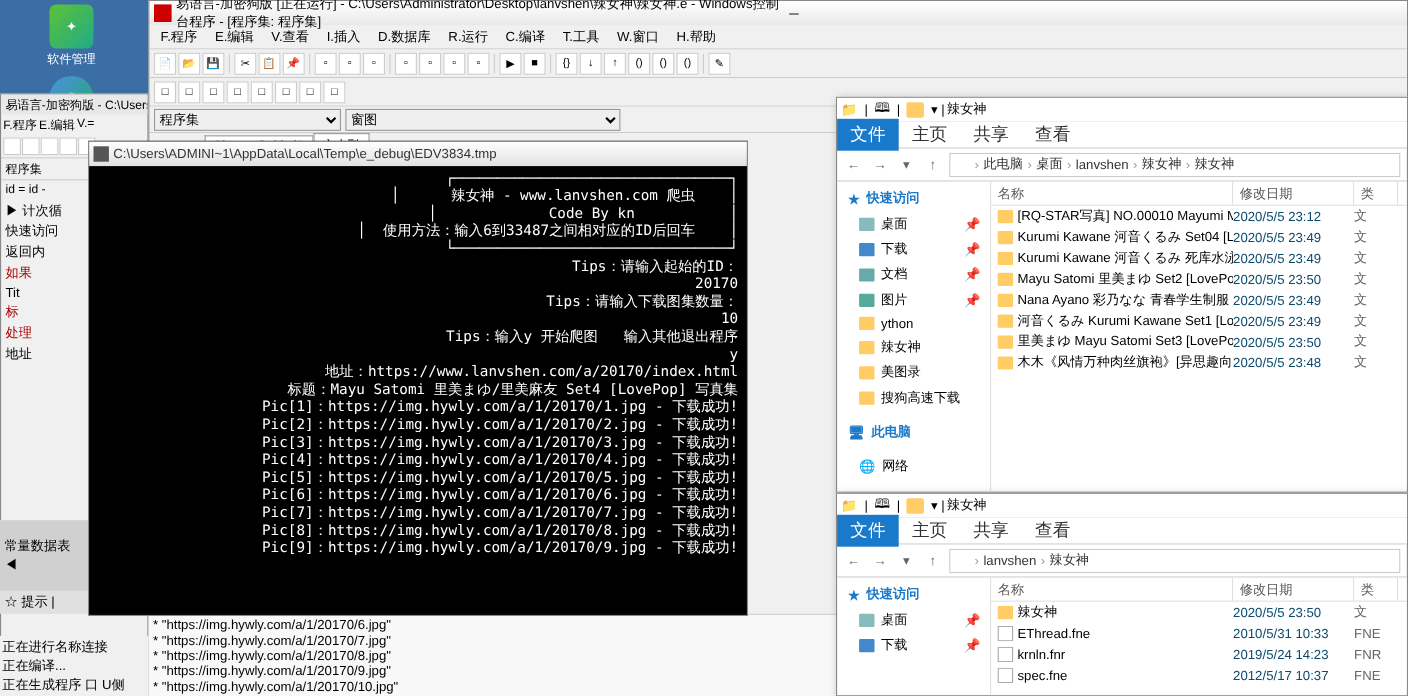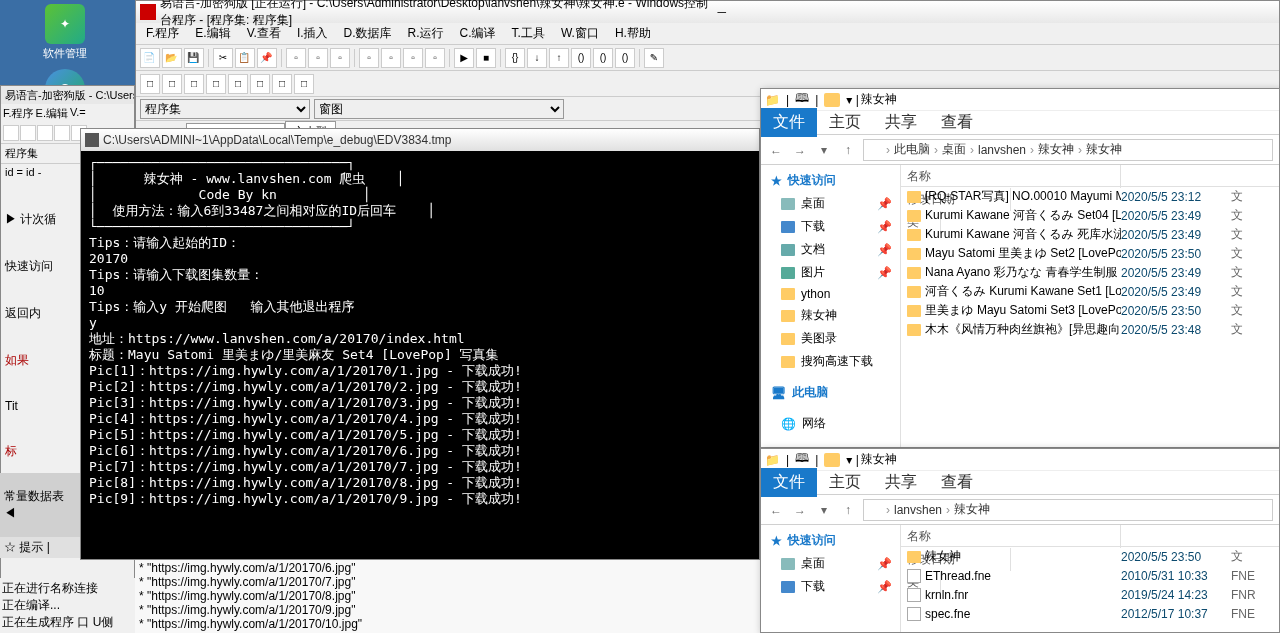--- a/index.html
+++ b/index.html
@@ -30,24 +30,24 @@
 
 
 .ide-bg { position: absolute; top: 85px; left: 0; width: 135px; height: 548px; background: #f0f0f0; border: 1px solid #888; }
 .ide-bg-title { height: 18px; padding: 2px 4px; font-size: 11px; background: #e8e8e8; white-space: nowrap; overflow: hidden; }
 .ide-bg-menu { padding: 2px; display: flex; gap: 2px; flex-wrap: wrap; }
 .ide-bg-menu span { font-size: 11px; }
 .ide-bg-toolbar { display: flex; gap: 1px; padding: 2px; }
 .ide-bg-toolbar .tb { width: 16px; height: 16px; border: 1px solid #ccc; background: #fff; }
 .ide-bg-section { padding: 2px 4px; border-top: 1px solid #ccc; font-size: 11px; }
 .ide-bg-tree { padding: 2px; font-size: 11px; color: #000; }
-.ide-bg-tree .node { padding: 1px 2px; white-space: nowrap; margin-top: 28px; }
-
-
-.console { position: absolute; top: 128px; left: 80px; width: 680px; height: 432px; background: #000; border: 1px solid #888; }
+.ide-bg-tree .node { padding: 1px 2px; white-space: nowrap; }
+
+
+.console { position: absolute; top: 128px; left: 80px; width: 600px; height: 432px; background: #000; border: 1px solid #888; text-align: right; }
 .console-title { height: 22px; background: linear-gradient(#fff,#e0e0e0); color: #333; display: flex; align-items: center; padding: 0 4px; }
 .console-title .icon { width: 14px; height: 14px; background: #555; margin-right: 4px; }
 .console-body { padding: 4px 8px; color: #fff; font-family: "NSimSun","SimSun",monospace; font-size: 13px; line-height: 16px; white-space: pre; }
 
 
 .ide-output { position: absolute; bottom: 0; left: 135px; width: 625px; height: 75px; background: #f8f8f8; border-top: 1px solid #ccc; font-family: monospace; font-size: 11px; padding: 2px 4px; overflow: hidden; }
 .ide-status-left { position: absolute; bottom: 0; left: 0; width: 135px; background: #f0f0f0; font-size: 11px; padding: 2px; }
 .ide-status-tabs { position: absolute; bottom: 75px; left: 0; width: 80px; background: #e0e0e0; font-size: 11px; }
 
 
@@ -64,21 +64,21 @@
 .exp-nav .path { flex: 1; height: 22px; border: 1px solid #ccc; display: flex; align-items: center; padding: 0 4px; gap: 4px; font-size: 12px; }
 .exp-nav .path .crumb { color: #333; }
 .exp-nav .path .sep { color: #999; }
 .exp-body { display: flex; height: calc(100% - 76px); }
 .exp-sidebar { width: 140px; border-right: 1px solid #e0e0e0; padding: 4px 0; overflow: hidden; }
 .exp-sidebar .item { padding: 3px 8px 3px 20px; display: flex; align-items: center; gap: 6px; font-size: 12px; }
 .exp-sidebar .item.header { color: #1979ca; font-weight: bold; padding-left: 10px; }
 .exp-sidebar .item .icn { width: 14px; height: 12px; background: #8bb; border-radius: 1px; }
 .exp-sidebar .item .pin { margin-left: auto; color: #999; }
 .exp-content { flex: 1; overflow: hidden; }
-.exp-headers { display: flex; height: 22px; border-bottom: 1px solid #e0e0e0; font-size: 12px; color: #555; flex-direction: column; }
+.exp-headers { display: flex; height: 22px; border-bottom: 1px solid #e0e0e0; font-size: 12px; color: #555; }
 .exp-headers div { padding: 3px 6px; border-right: 1px solid #e0e0e0; }
 .exp-headers .c1 { width: 220px; }
 .exp-headers .c2 { width: 110px; }
 .exp-headers .c3 { width: 40px; }
 .exp-rows .row { display: flex; height: 19px; align-items: center; font-size: 12px; }
 .exp-rows .row .c1 { width: 220px; padding-left: 6px; display: flex; align-items: center; gap: 4px; white-space: nowrap; overflow: hidden; }
 .exp-rows .row .c2 { width: 110px; color: #0c4a6e; }
 .exp-rows .row .c3 { width: 40px; color: #666; }
 .exp-rows .row .fold { width: 14px; height: 12px; background: #fc6; border-radius: 1px; flex-shrink: 0; }
 .exp-rows .row .file { width: 14px; height: 14px; background: #fff; border: 1px solid #aaa; flex-shrink: 0; }

